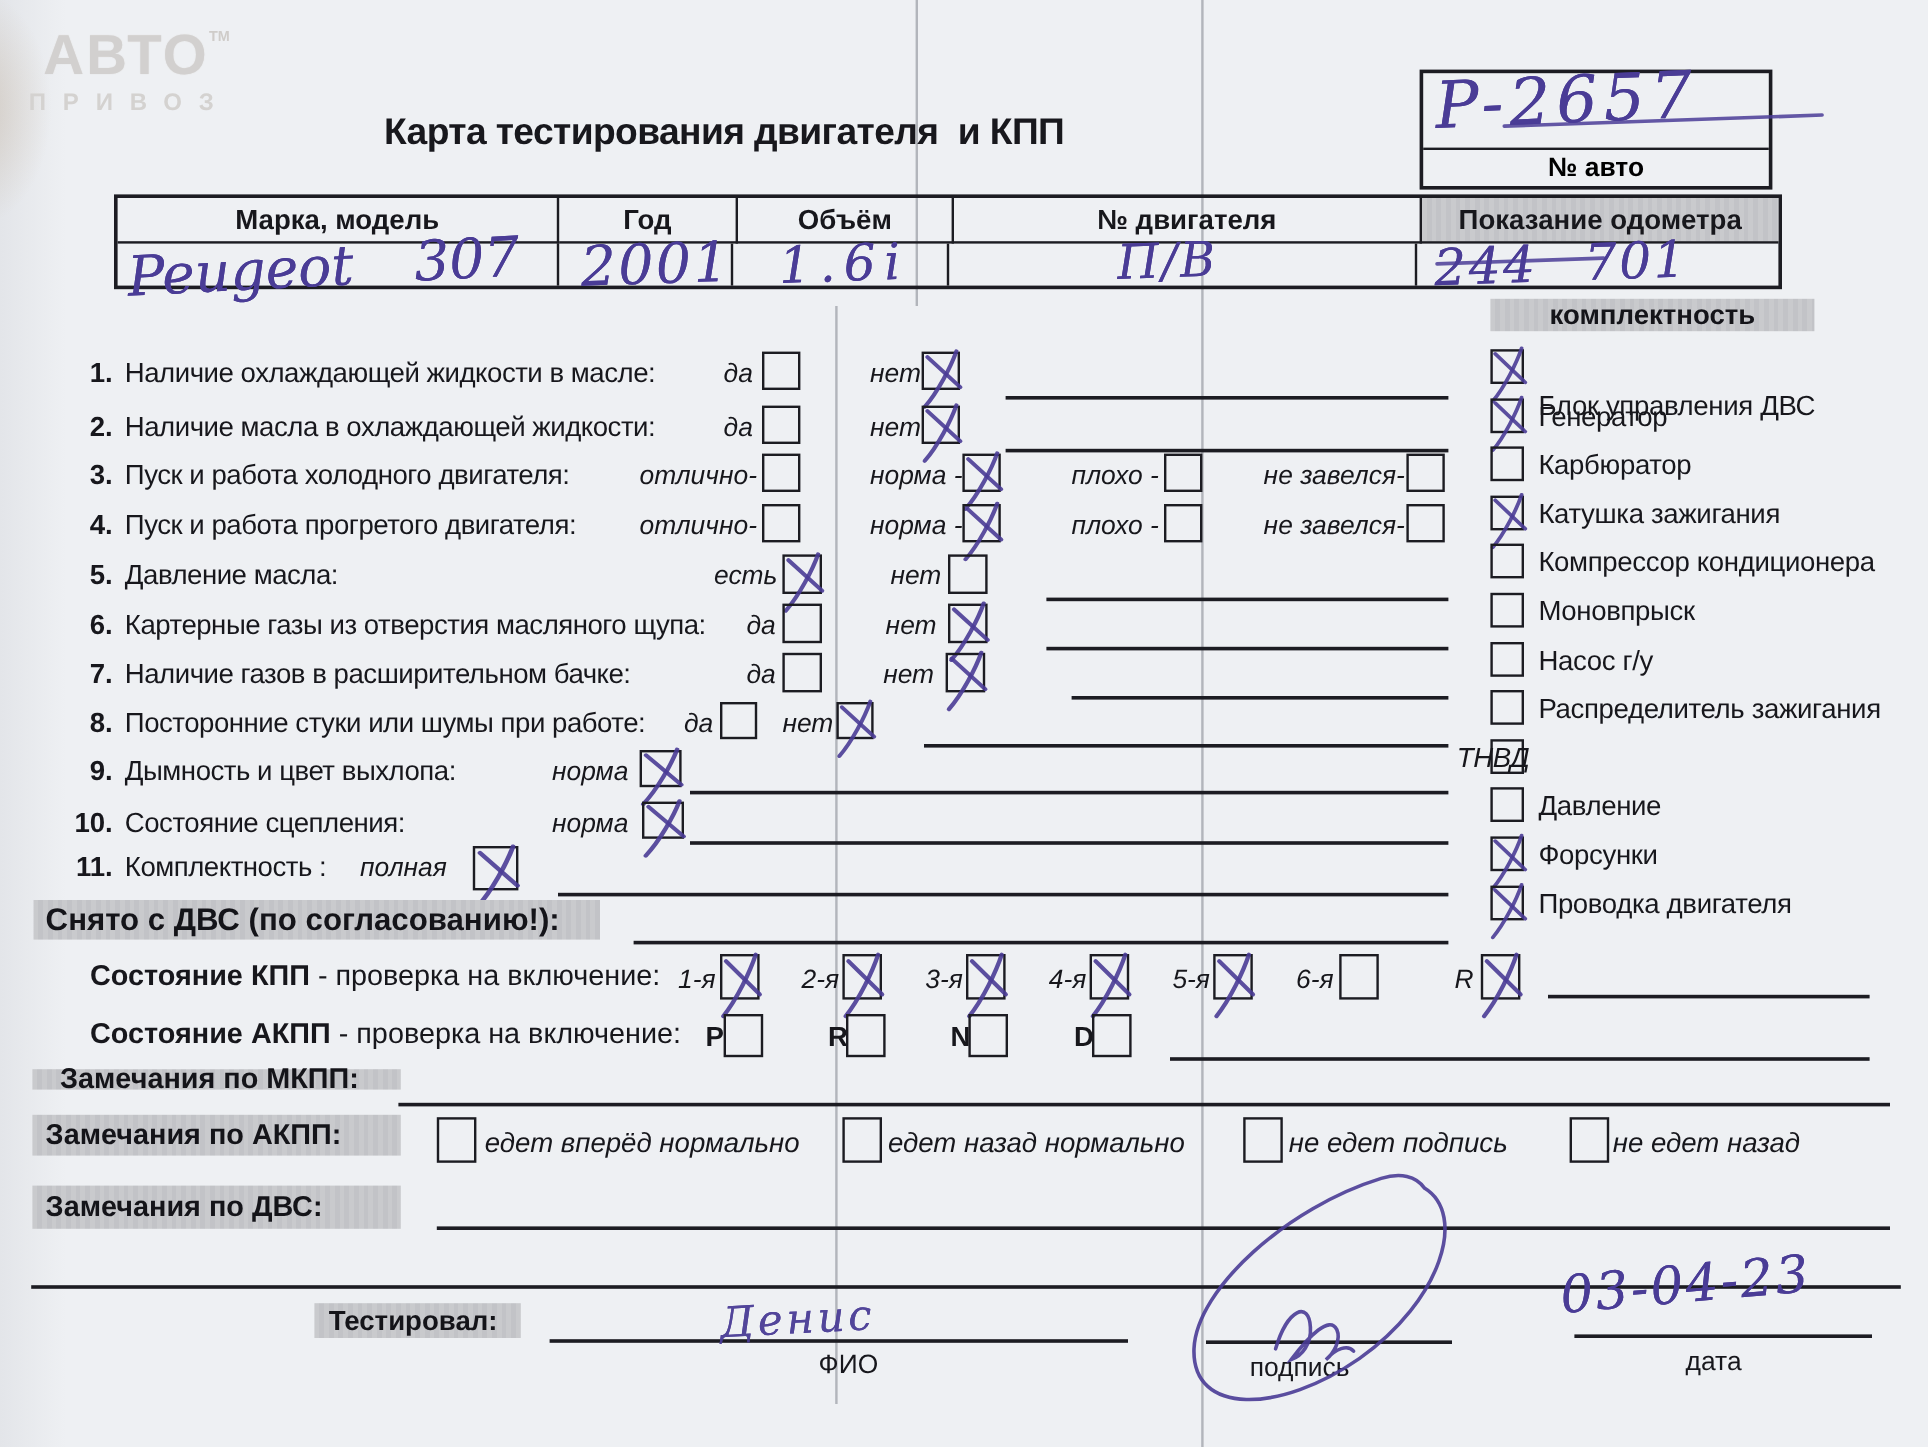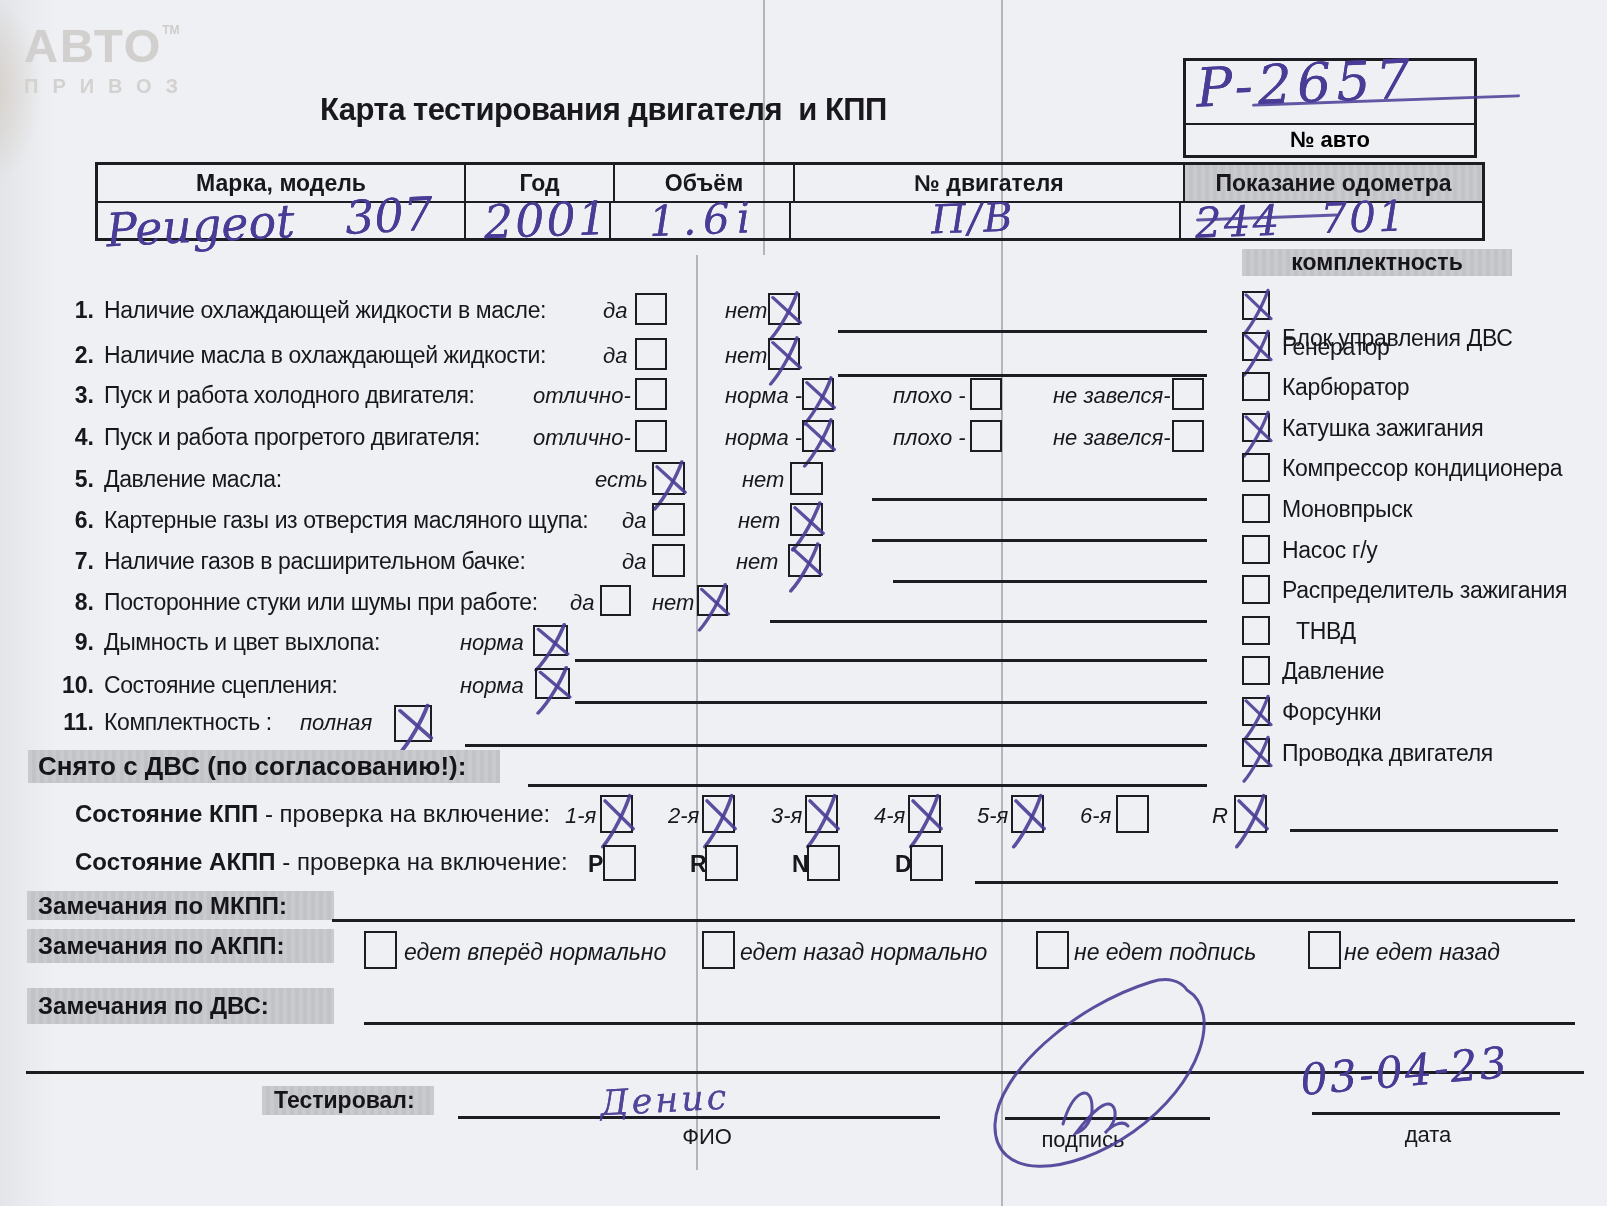--- a/index.html
+++ b/index.html
@@ -7,21 +7,21 @@
   body{font-family:"Liberation Sans",sans-serif; background:#dfe1e5;}
   #page{position:relative;width:1607px;height:1206px;overflow:hidden;
         background:
           radial-gradient(90px 140px at -20px 90px, rgba(167,136,96,.28), rgba(167,136,96,0) 70%),
           linear-gradient(90deg,#e3e5e9 0px,#eef0f3 55px),
           linear-gradient(180deg,#f3f4f6 0px,#eef0f3 120px,#eceef1 1100px,#e9ebee 1206px);
         }
   .abs{position:absolute;}
   
   .logo-brand{font-weight:bold;font-size:47px;letter-spacing:2px;color:#d2d0cf;
-              text-shadow:0 0 1px #dcdad8;}
+              text-shadow:0 0 1px #dcdad8;margin-left:12px;}
   .logo-tm{font-size:12px;color:#cfccc9;font-weight:bold;}
   .logo-sub{font-size:20px;font-weight:bold;letter-spacing:14px;color:#d4d2d0;}
   
   .title{font-size:31px;font-weight:bold;color:#18181d;letter-spacing:-0.5px;white-space:pre;}
   
   .hline{position:absolute;height:2.6px;background:var(--line);}
   .cbox{position:absolute;border:2.6px solid var(--line);background:transparent;box-sizing:border-box;}
   .fold{position:absolute;width:1.6px;background:rgba(118,122,132,.5);}
   
   .vt{position:absolute;left:95px;top:162px;border:3px solid var(--line);}
@@ -130,21 +130,21 @@
       <div style="position:absolute;left:1282px;top:415px;font-size:23px;color:#17171c;letter-spacing:-0.3px;">Катушка зажигания</div>
       <div class="cbox" style="left:1242px;top:453px;width:28px;height:29px;"></div>
       <div style="position:absolute;left:1282px;top:455px;font-size:23px;color:#17171c;letter-spacing:-0.3px;">Компрессор кондиционера</div>
       <div class="cbox" style="left:1242px;top:494px;width:28px;height:29px;"></div>
       <div style="position:absolute;left:1282px;top:496px;font-size:23px;color:#17171c;letter-spacing:-0.3px;">Моновпрыск</div>
       <div class="cbox" style="left:1242px;top:535px;width:28px;height:29px;"></div>
       <div style="position:absolute;left:1282px;top:537px;font-size:23px;color:#17171c;letter-spacing:-0.3px;">Насос г/у</div>
       <div class="cbox" style="left:1242px;top:575px;width:28px;height:29px;"></div>
       <div style="position:absolute;left:1282px;top:577px;font-size:23px;color:#17171c;letter-spacing:-0.3px;">Распределитель зажигания</div>
       <div class="cbox" style="left:1242px;top:616px;width:28px;height:29px;"></div>
-      <div style="position:absolute;left:1296px;top:618px;font-size:23px;color:#17171c;letter-spacing:-0.3px;">ТНВД</div>
+      <div style="position:absolute;left:1214px;top:618px;font-size:23px;color:#17171c;letter-spacing:-0.3px;font-style:italic;">ТНВД</div>
       <div class="cbox" style="left:1242px;top:656px;width:28px;height:29px;"></div>
       <div style="position:absolute;left:1282px;top:658px;font-size:23px;color:#17171c;letter-spacing:-0.3px;">Давление</div>
       <div class="cbox" style="left:1242px;top:697px;width:28px;height:29px;">
         <svg class="mark" viewBox="0 0 40 60" preserveAspectRatio="none">
           <path d="M8 14 L33 40"></path>
           <path d="M30 9 C 26 22, 16 44, 6 57"></path>
         </svg>
       </div>
       <div style="position:absolute;left:1282px;top:699px;font-size:23px;color:#17171c;letter-spacing:-0.3px;">Форсунки</div>
       <div class="cbox" style="left:1242px;top:738px;width:28px;height:29px;">
@@ -353,21 +353,21 @@
       <div class="cbox" style="left:603px;top:845px;width:33px;height:36px;"></div>
       <div style="position:absolute;left:690px;top:851px;font-weight:bold;font-size:23px;color:#17171c;">R</div>
       <div class="cbox" style="left:705px;top:845px;width:33px;height:36px;"></div>
       <div style="position:absolute;left:792px;top:851px;font-weight:bold;font-size:23px;color:#17171c;">N</div>
       <div class="cbox" style="left:807px;top:845px;width:33px;height:36px;"></div>
       <div style="position:absolute;left:895px;top:851px;font-weight:bold;font-size:23px;color:#17171c;">D</div>
       <div class="cbox" style="left:910px;top:845px;width:33px;height:36px;"></div>
     </div>
   <div class="hline" style="left:975px;top:881px;width:583px;"></div>
 
-  <div class="bar" style="left:27px;top:891px;width:307px;height:29px;font-size:24px;padding-left:11px;box-sizing:border-box;">Замечания по МКПП:</div>
+  <div class="bar" style="left:27px;top:891px;width:307px;height:17px;font-size:24px;padding-left:23px;box-sizing:border-box;">Замечания по МКПП:</div>
   <div class="hline" style="left:332px;top:919px;width:1243px;"></div>
 
   <div class="bar" style="left:27px;top:929px;width:307px;height:34px;font-size:24px;padding-left:11px;box-sizing:border-box;">Замечания по АКПП:</div>
   <div id="akpp-remark-opts">
       <div class="cbox" style="left:364px;top:931px;width:33px;height:38px;"></div>
       <div class="opt-label" style="left:404px;top:939px;font-size:23px;">едет вперёд нормально</div>
       <div class="cbox" style="left:702px;top:931px;width:33px;height:38px;"></div>
       <div class="opt-label" style="left:740px;top:939px;font-size:23px;">едет назад нормально</div>
       <div class="cbox" style="left:1036px;top:931px;width:33px;height:38px;"></div>
       <div class="opt-label" style="left:1074px;top:939px;font-size:23px;">не едет подпись</div>

